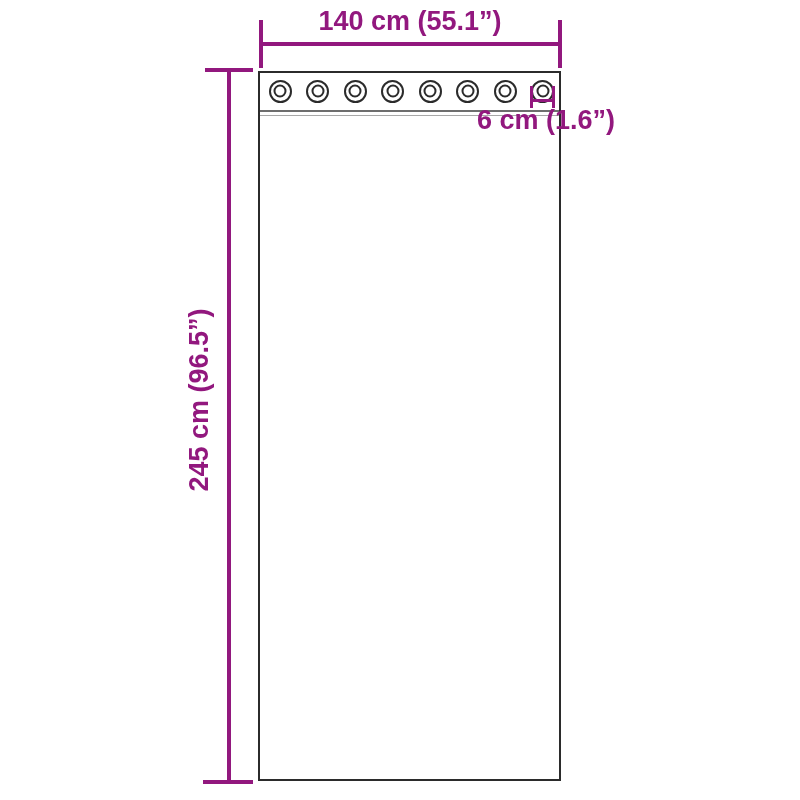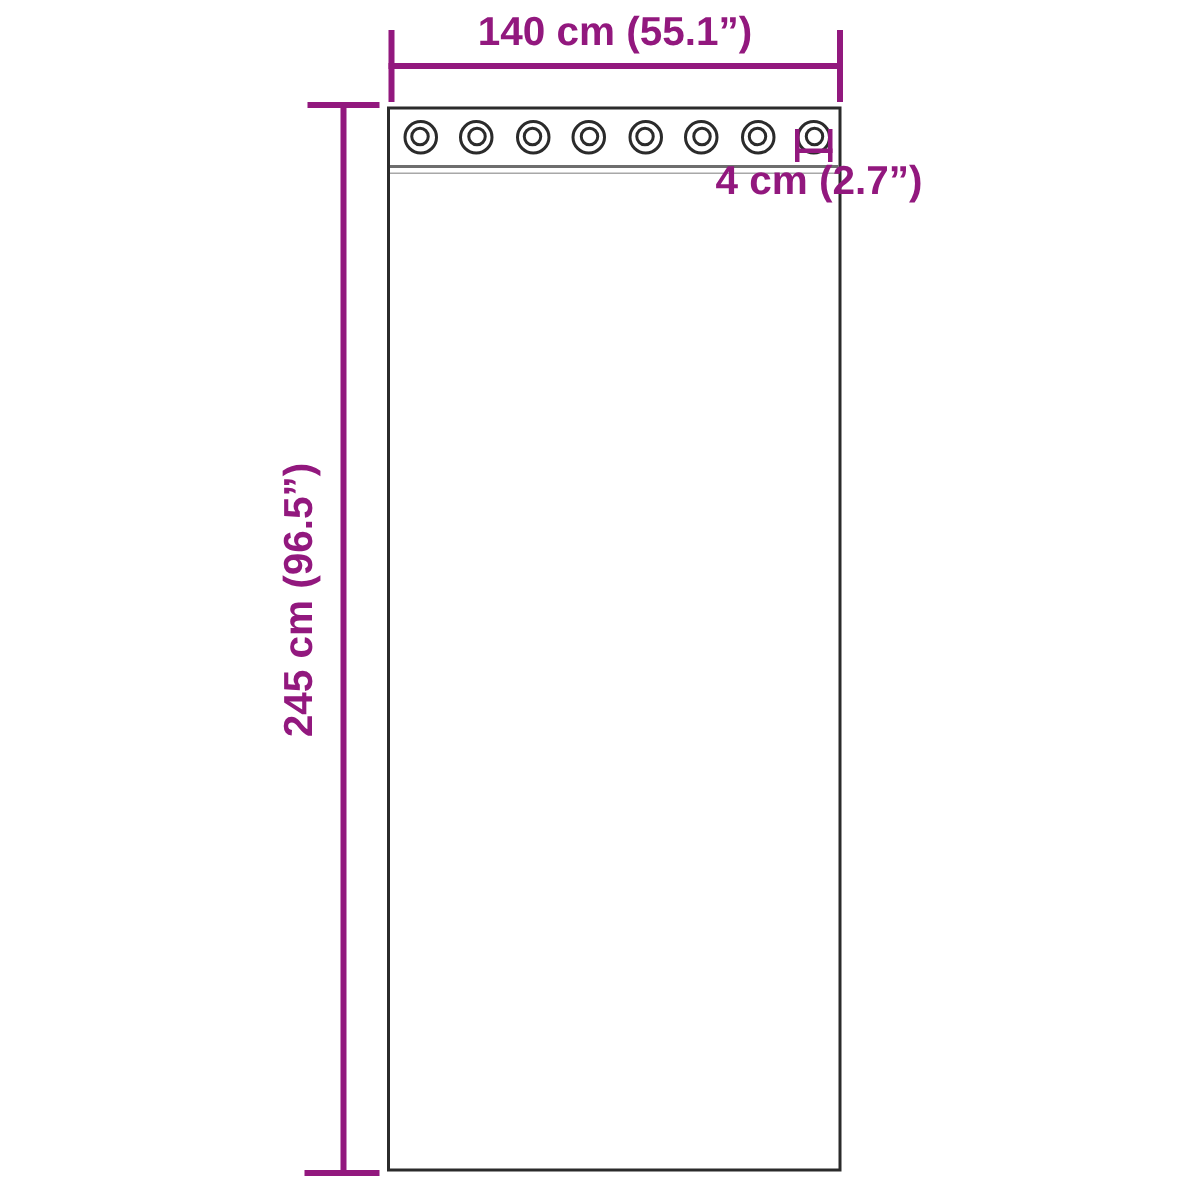--- a/index.html
+++ b/index.html
@@ -120,15 +120,15 @@
   <div class="dim w-tick-right"></div>
 
   <div class="dim-label h-label">245 cm (96.5”)</div>
   <div class="dim h-line"></div>
   <div class="dim h-tick-top"></div>
   <div class="dim h-tick-bottom"></div>
 
   <div class="dim g-tick-left"></div>
   <div class="dim g-tick-right"></div>
   <div class="dim g-bar"></div>
-  <div class="dim-label g-label">4 cm (2.7”)</div>
+  <div class="dim-label g-label">6 cm (1.6”)</div>
 
 </div>
 
 </body></html>

